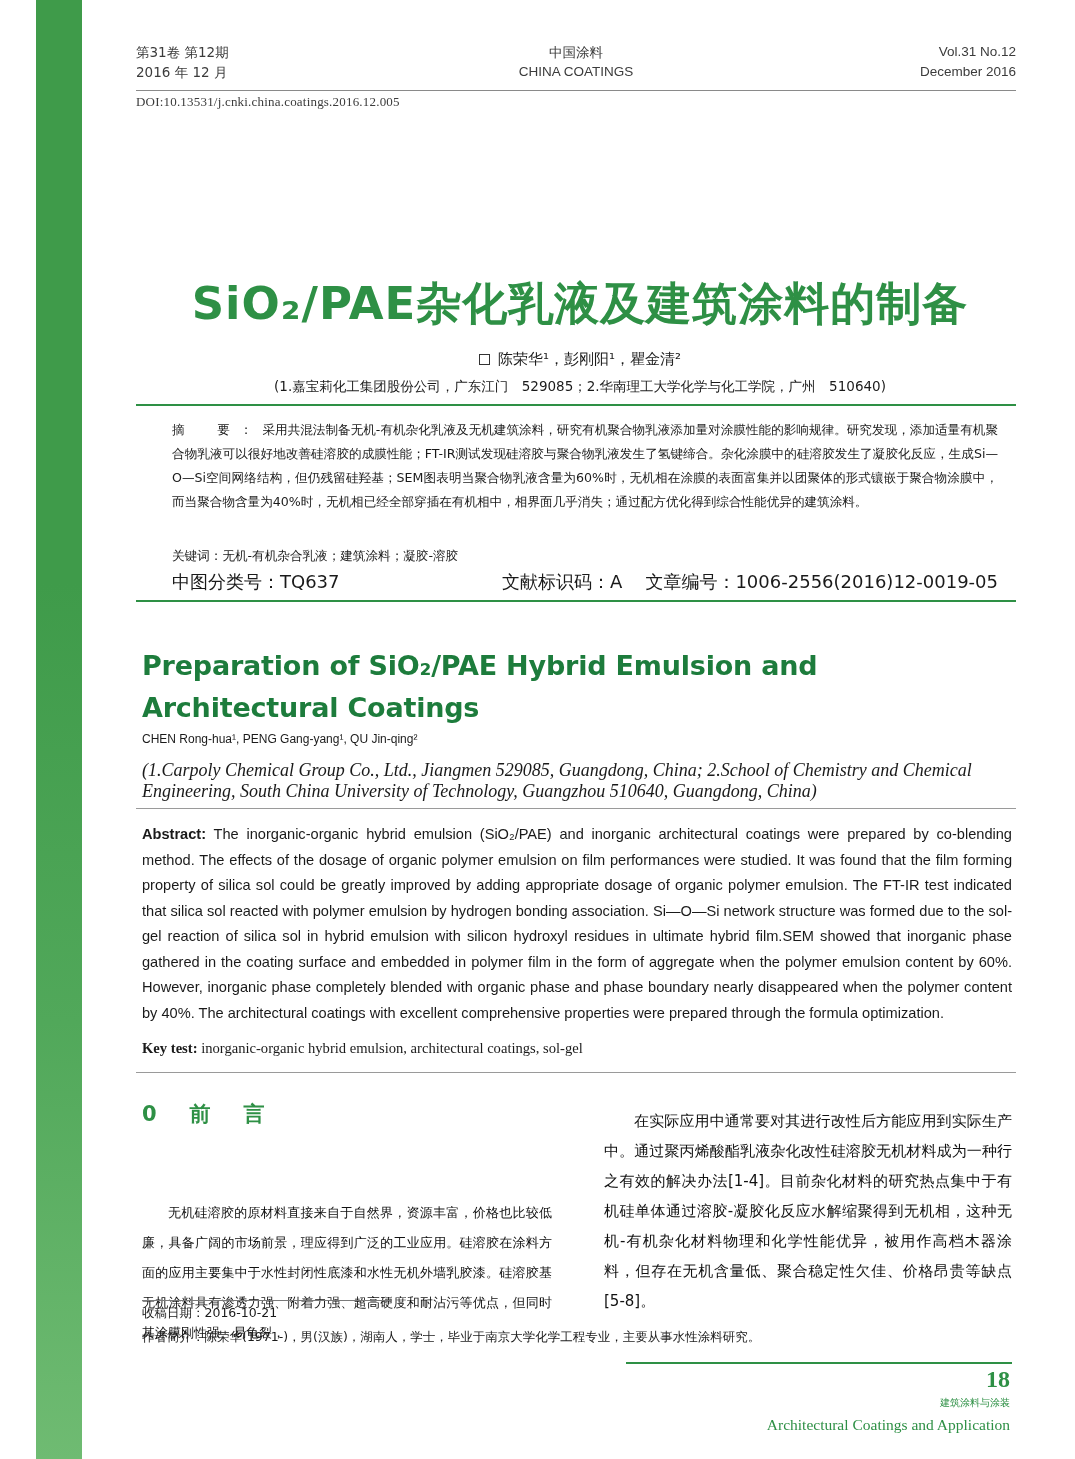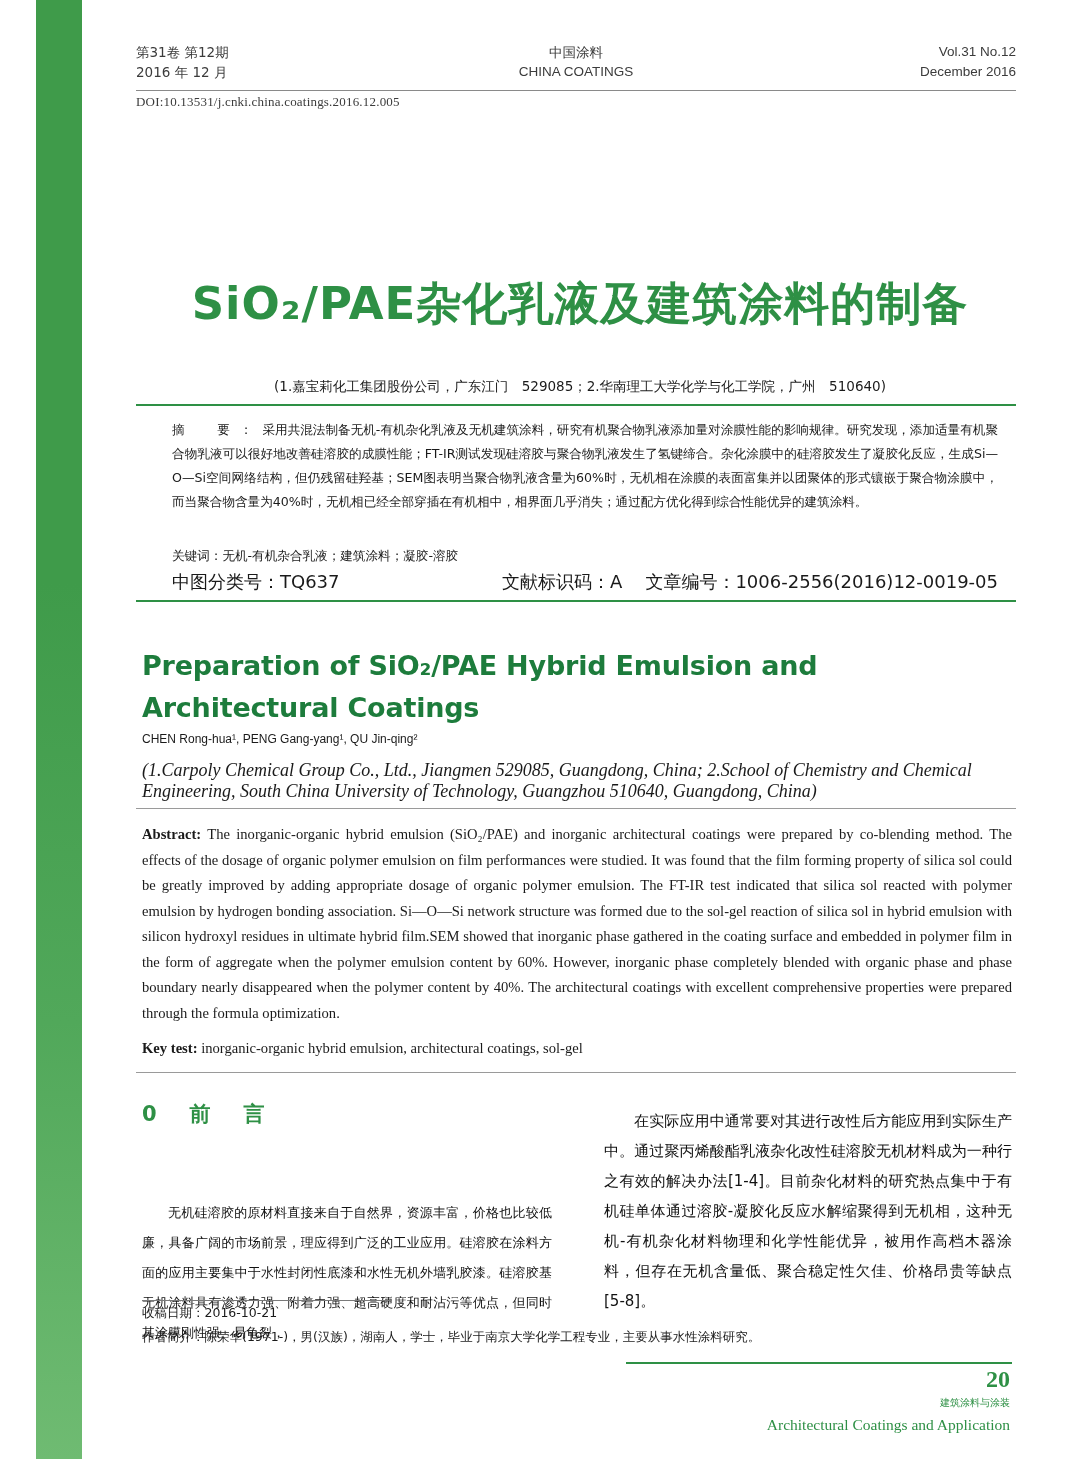--- a/index.html
+++ b/index.html
@@ -111,21 +111,21 @@
     position:absolute;top:732px;left:6px;width:870px;
     font-family:"Liberation Sans",sans-serif;font-size:12px;color:#1a1a1a;
   }
   .affil-en{
     position:absolute;top:760px;left:6px;width:870px;
     font-family:"Liberation Serif",serif;font-style:italic;
     font-size:18px;line-height:21px;color:#1a1a1a;
   }
   .abs-en{
     position:absolute;top:822px;left:6px;width:870px;
-    font-family:Liberation Serif, serif;font-size:14.6px;line-height:25.5px;color:#1a1a1a;
+    font-family:Liberation Sans, sans-serif;font-size:14.6px;line-height:25.5px;color:#1a1a1a;
     text-align:justify;
   }
   .abs-en b{font-weight:bold;}
   .kw-en{
     position:absolute;top:1036px;left:6px;width:870px;
     font-family:"Liberation Serif",serif;font-size:14.6px;line-height:24px;color:#1a1a1a;
   }
 
   
   .sec-head{
@@ -192,20 +192,23 @@
       </div>
       <div class="col right">
         <div>Vol.31  No.12</div>
         <div>December 2016</div>
       </div>
     </div>
     <div class="hdr-rule"></div>
     <div class="doi">DOI:10.13531/j.cnki.china.coatings.2016.12.005</div>
 
     <div class="cn-title">SiO₂/PAE杂化乳液及建筑涂料的制备</div>
+    <div class="authors-cn">
+      <span class="box"></span><span>陈荣华¹，彭刚阳¹，瞿金清²</span>
+    </div>
     <div class="affil-cn">(1.嘉宝莉化工集团股份公司，广东江门　529085；2.华南理工大学化学与化工学院，广州　510640)</div>
 
     <div class="rule-green" style="top:404px;"></div>
 
     <div class="abs-cn">
       <span class="lbl">摘　要：</span><span>采用共混法制备无机-有机杂化乳液及无机建筑涂料，研究有机聚合物乳液添加量对涂膜性能的影响规律。研究发现，添加适量有机聚合物乳液可以很好地改善硅溶胶的成膜性能；FT-IR测试发现硅溶胶与聚合物乳液发生了氢键缔合。杂化涂膜中的硅溶胶发生了凝胶化反应，生成Si—O—Si空间网络结构，但仍残留硅羟基；SEM图表明当聚合物乳液含量为60%时，无机相在涂膜的表面富集并以团聚体的形式镶嵌于聚合物涂膜中，而当聚合物含量为40%时，无机相已经全部穿插在有机相中，相界面几乎消失；通过配方优化得到综合性能优异的建筑涂料。</span>
     </div>
 
     <div class="kw-cn">关键词：无机-有机杂合乳液；建筑涂料；凝胶-溶胶</div>
 
@@ -235,18 +238,18 @@
 
     <div class="sec-head">0　前　言</div>
     <div class="col-left indent">无机硅溶胶的原材料直接来自于自然界，资源丰富，价格也比较低廉，具备广阔的市场前景，理应得到广泛的工业应用。硅溶胶在涂料方面的应用主要集中于水性封闭性底漆和水性无机外墙乳胶漆。硅溶胶基无机涂料具有渗透力强、附着力强、超高硬度和耐沾污等优点，但同时其涂膜刚性强、易龟裂，</div>
     <div class="col-right indent">在实际应用中通常要对其进行改性后方能应用到实际生产中。通过聚丙烯酸酯乳液杂化改性硅溶胶无机材料成为一种行之有效的解决办法[1-4]。目前杂化材料的研究热点集中于有机硅单体通过溶胶-凝胶化反应水解缩聚得到无机相，这种无机-有机杂化材料物理和化学性能优异，被用作高档木器涂料，但存在无机含量低、聚合稳定性欠佳、价格昂贵等缺点[5-8]。</div>
 
     <div class="footnote-rule"></div>
     <div class="footnote fn1">收稿日期：2016-10-21</div>
     <div class="footnote fn2">作者简介：陈荣华(1971-)，男(汉族)，湖南人，学士，毕业于南京大学化学工程专业，主要从事水性涂料研究。</div>
 
     <div class="foot-rule"></div>
-    <div class="pagenum">20</div>
+    <div class="pagenum">18</div>
     <div class="foot-cn">建筑涂料与涂装</div>
     <div class="foot-en">Architectural Coatings and Application</div>
 
   </div>
 </div>
 
 </body></html>

